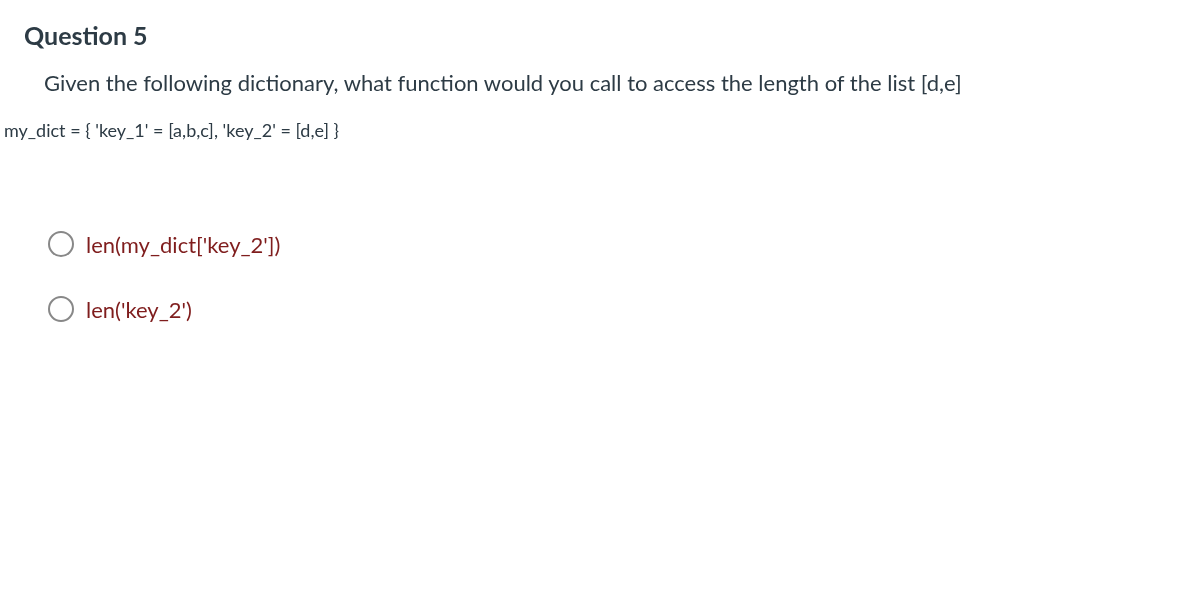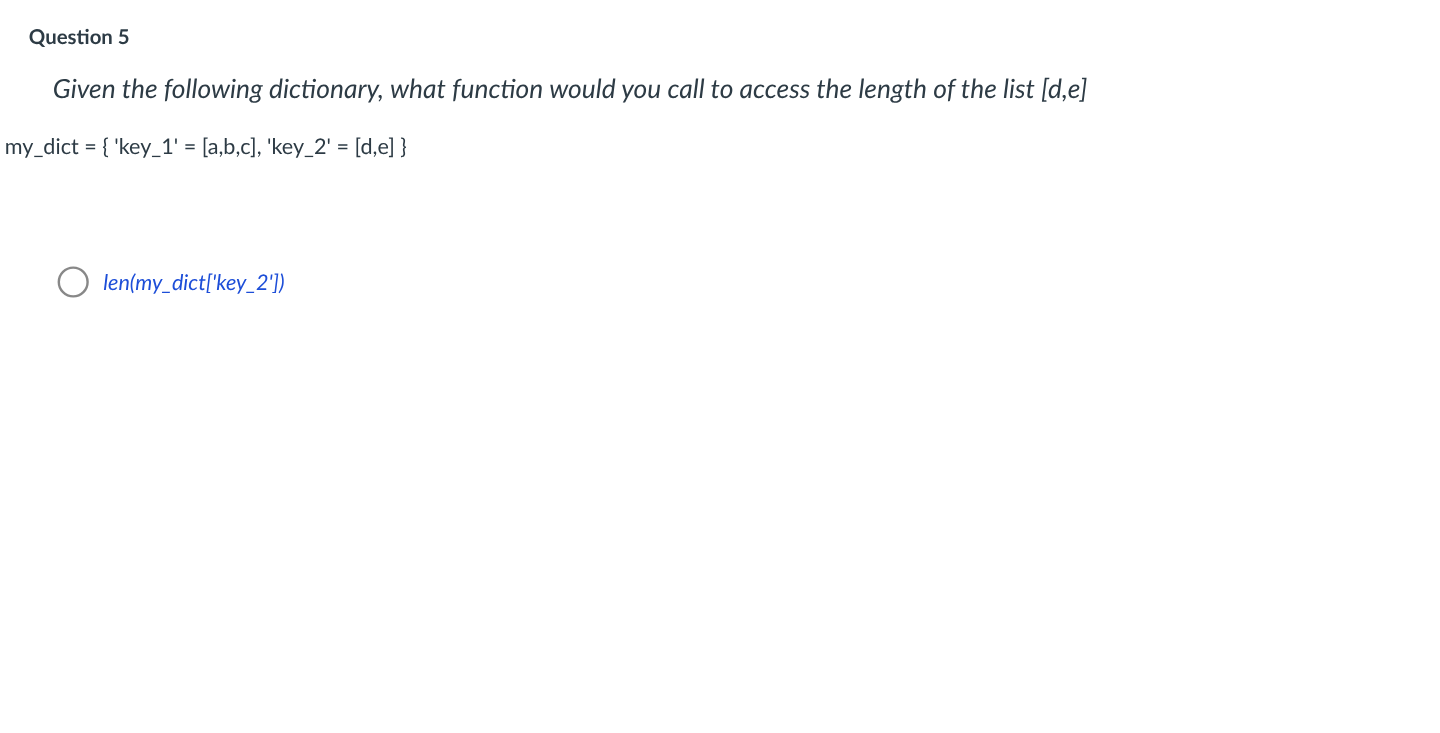--- a/index.html
+++ b/index.html
@@ -9,28 +9,27 @@
     }
     body {
       font-family: "Lato", "Helvetica Neue", Helvetica, Arial, sans-serif;
       background: #ffffff;
       width: 1200px;
       height: 611px;
       padding: 20px 24px;
       color: #2d3b45;
     }
     .question-title {
-      font-size: 17px;
+      font-size: 25px;
       font-weight: 700;
       color: #2d3b45;
       margin-bottom: 18px;
     }
     .question-body {
       padding-left: 20px;
-      font-style: italic;
     }
     .question-text {
       font-size: 22px;
       color: #2d3b45;
       line-height: 1.4;
       margin-bottom: 20px;
       font-weight: 400;
     }
     .question-code {
       font-size: 18px;
@@ -59,36 +58,40 @@
     .radio {
       width: 26px;
       height: 26px;
       border: 2px solid #888888;
       border-radius: 50%;
       flex-shrink: 0;
       background: #ffffff;
       cursor: pointer;
     }
     .option-label {
-      font-size: 18px;
-      color: #1d4ed8;
+      font-size: 22px;
+      color: #7f1d1d;
       font-weight: 400;
     }
   </style>
 </head>
 <body>
 
 <div class="question-title">Question 5</div>
 
 <div class="question-body">
   <div class="question-text">Given the following dictionary, what function would you call to access the length of the list [d,e]</div>
 </div>
 
 <div class="question-code">my_dict = { 'key_1' = [a,b,c], 'key_2' = [d,e] }</div>
 
 <div class="question-body">
   <div class="options">
     <div class="option">
       <div class="radio"></div>
       <span class="option-label">len(my_dict['key_2'])</span>
     </div>
+    <div class="option">
+      <div class="radio"></div>
+      <span class="option-label">len('key_2')</span>
+    </div>
   </div>
 </div>
 
 </body></html>

